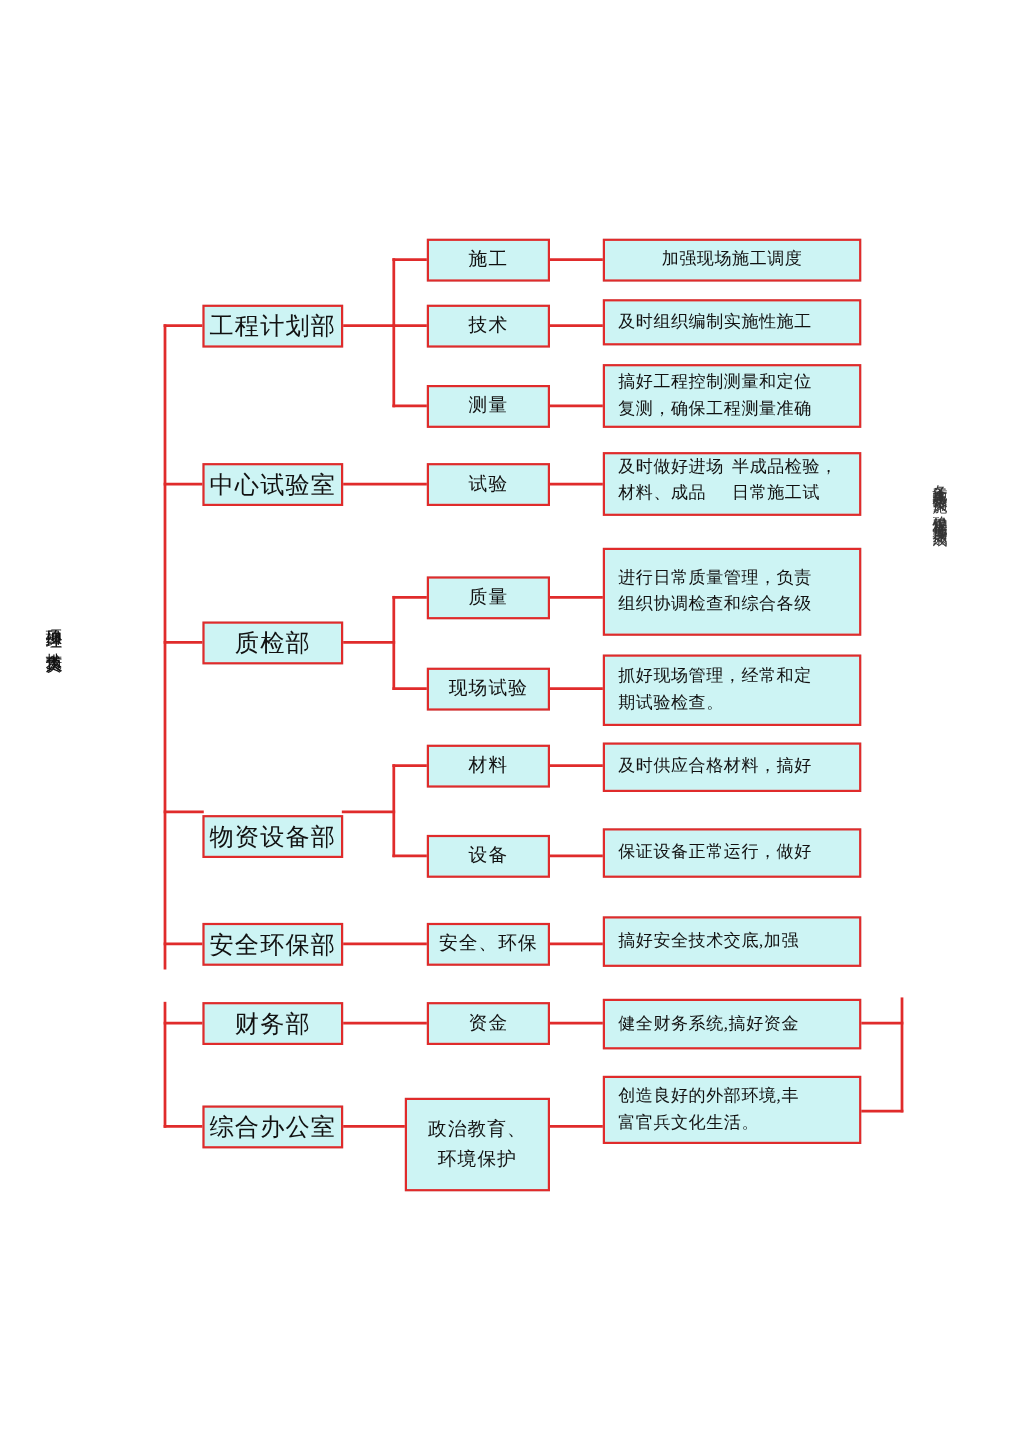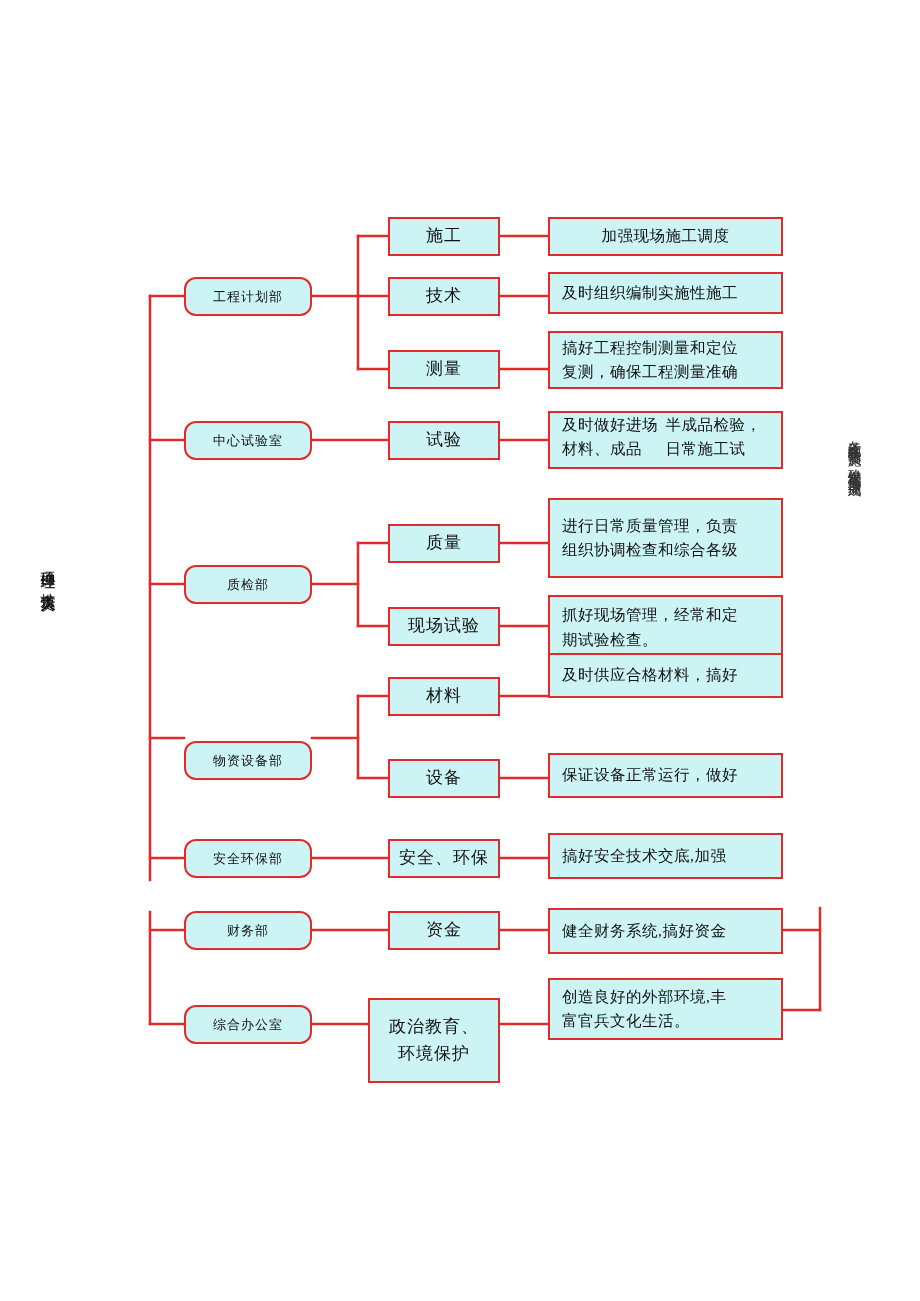--- a/index.html
+++ b/index.html
@@ -27,23 +27,22 @@
     border: 2.5px solid #e02b2b;
     display: flex;
     align-items: center;
     justify-content: center;
     text-align: center;
     color: #111111;
     line-height: 1.35;
     z-index: 5;
   }
   .box.dept {
-    font-size: 13px;
+    font-size: 22px;
     letter-spacing: 1px;
-    border-radius: 12px;
   }
   .box.unit {
     font-size: 17px;
     letter-spacing: 1px;
   }
   .box.desc {
     font-size: 15.5px;
     letter-spacing: 0.5px;
     padding: 0 12px;
     justify-content: flex-start;
@@ -195,21 +194,21 @@
   <div class="box desc two-line" style="left:548px; top:498px; width:235px; height:80px; flex-direction:column; align-items:flex-start; justify-content:center;">
     <span class="txt">进行日常质量管理，负责</span>
     <span class="txt">组织协调检查和综合各级</span>
   </div>
 
   <div class="box desc two-line" style="left:548px; top:595px; width:235px; height:65px; flex-direction:column; align-items:flex-start; justify-content:center;">
     <span class="txt">抓好现场管理，经常和定</span>
     <span class="txt">期试验检查。</span>
   </div>
 
-  <div class="box desc" style="left:548px; top:653px; width:235px; height:45px;">
+  <div class="box desc" style="left:548px; top:675px; width:235px; height:45px;">
     <span class="txt">及时供应合格材料，搞好</span>
   </div>
 
   <div class="box desc" style="left:548px; top:753px; width:235px; height:45px;">
     <span class="txt">保证设备正常运行，做好</span>
   </div>
 
   <div class="box desc" style="left:548px; top:833px; width:235px; height:46px;">
     <span class="txt">搞好安全技术交底,加强</span>
   </div>

